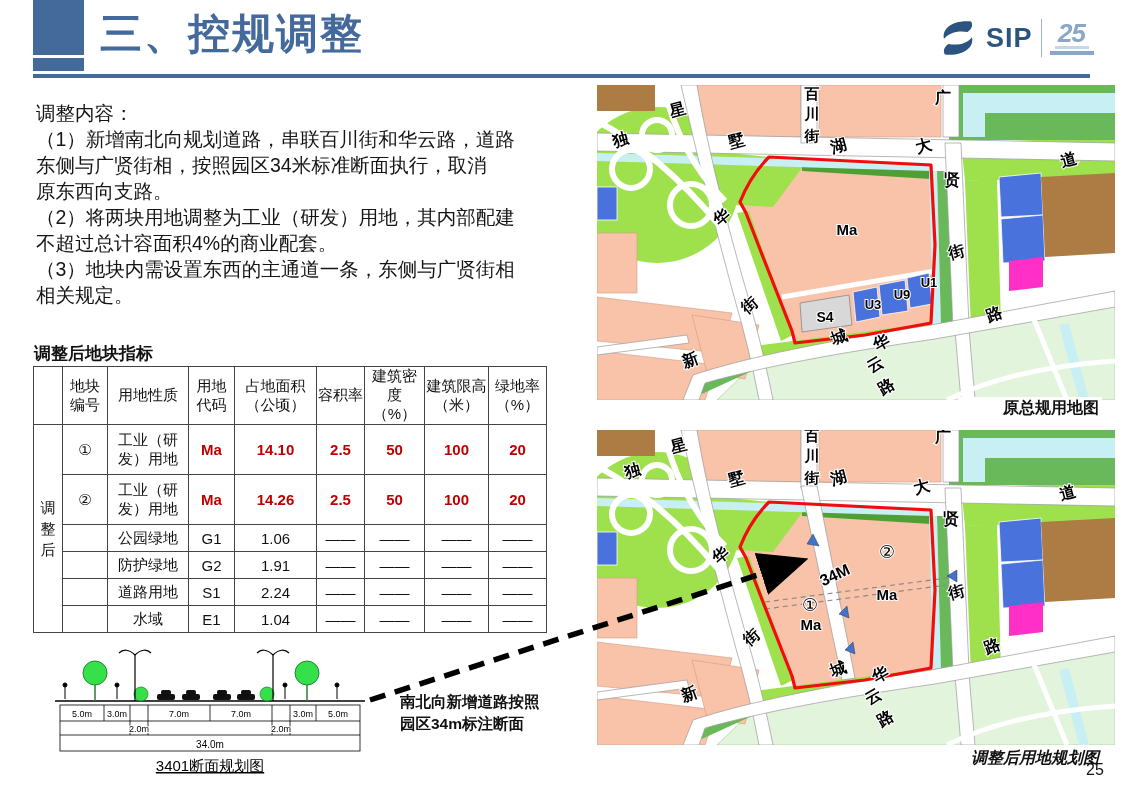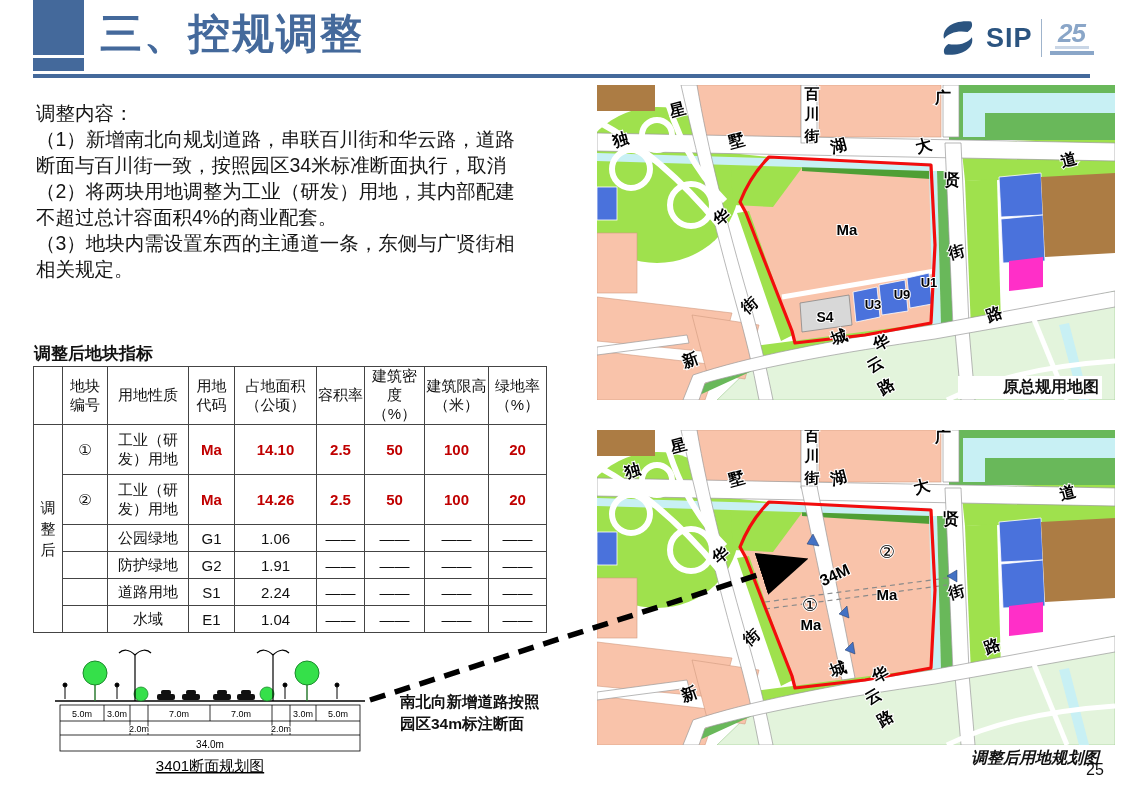--- a/index.html
+++ b/index.html
@@ -35,21 +35,21 @@
   .vstack{display:inline-block;width:1em;word-break:break-all;line-height:21px;font-size:15px;}
   
   .section-svg{position:absolute;left:45px;top:643px;}
   
   .arrow-note{position:absolute;left:400px;top:691px;font-size:15.5px;font-weight:bold;line-height:22px;}
   
   .map{position:absolute;width:518px;height:315px;}
   .map-top{left:597px;top:85px;}
   .map-bottom{left:597px;top:430px;}
   .map-caption{position:absolute;font-size:16px;font-weight:bold;background:#fff;padding:1px 3px;}
-  .cap-top{left:958px;top:376px;width:138px;text-align:right;}
+  .cap-top{left:958px;top:397px;width:138px;text-align:right;}
   .cap-bottom{left:938px;top:747px;width:158px;text-align:right;font-style:italic;}
   .page-num{position:absolute;left:1086px;top:761px;font-size:16px;}
   .overlay-arrow{position:absolute;left:360px;top:540px;pointer-events:none;}
   
   .f-salmon{fill:var(--salmon);stroke:#D09A80;stroke-width:.6;}
   .f-bgreen{fill:var(--bright-green);}
   .f-mgreen{fill:var(--mid-green);}
   .f-dgreen{fill:var(--dark-green);}
   .f-pgreen{fill:var(--pale-green);stroke:#9CC98F;stroke-width:.6;}
   .f-water{fill:var(--water);}
@@ -86,21 +86,22 @@
     <span class="badge25">
       <span class="n">25</span>
       <span class="l1"></span>
       <span class="l2"></span>
     </span>
   </div>
 
   <div class="content">
       <div class="cline">调整内容：</div>
       <div class="cline">（1）新增南北向规划道路，串联百川街和华云路，道路</div>
-      <div class="cline">断面与百川街一致，按照园区34米标准断面执行，取消</div>
+      <div class="cline">东侧与广贤街相，按照园区34米标准断面执行，取消</div>
+      <div class="cline">原东西向支路。</div>
       <div class="cline">（2）将两块用地调整为工业（研发）用地，其内部配建</div>
       <div class="cline">不超过总计容面积4%的商业配套。</div>
       <div class="cline">（3）地块内需设置东西的主通道一条，东侧与广贤街相</div>
       <div class="cline">相关规定。</div>
     </div>
 
   <div class="tbl-title">调整后地块指标</div>
   <table class="ind">
     <colgroup>
       <col style="width:29px">

